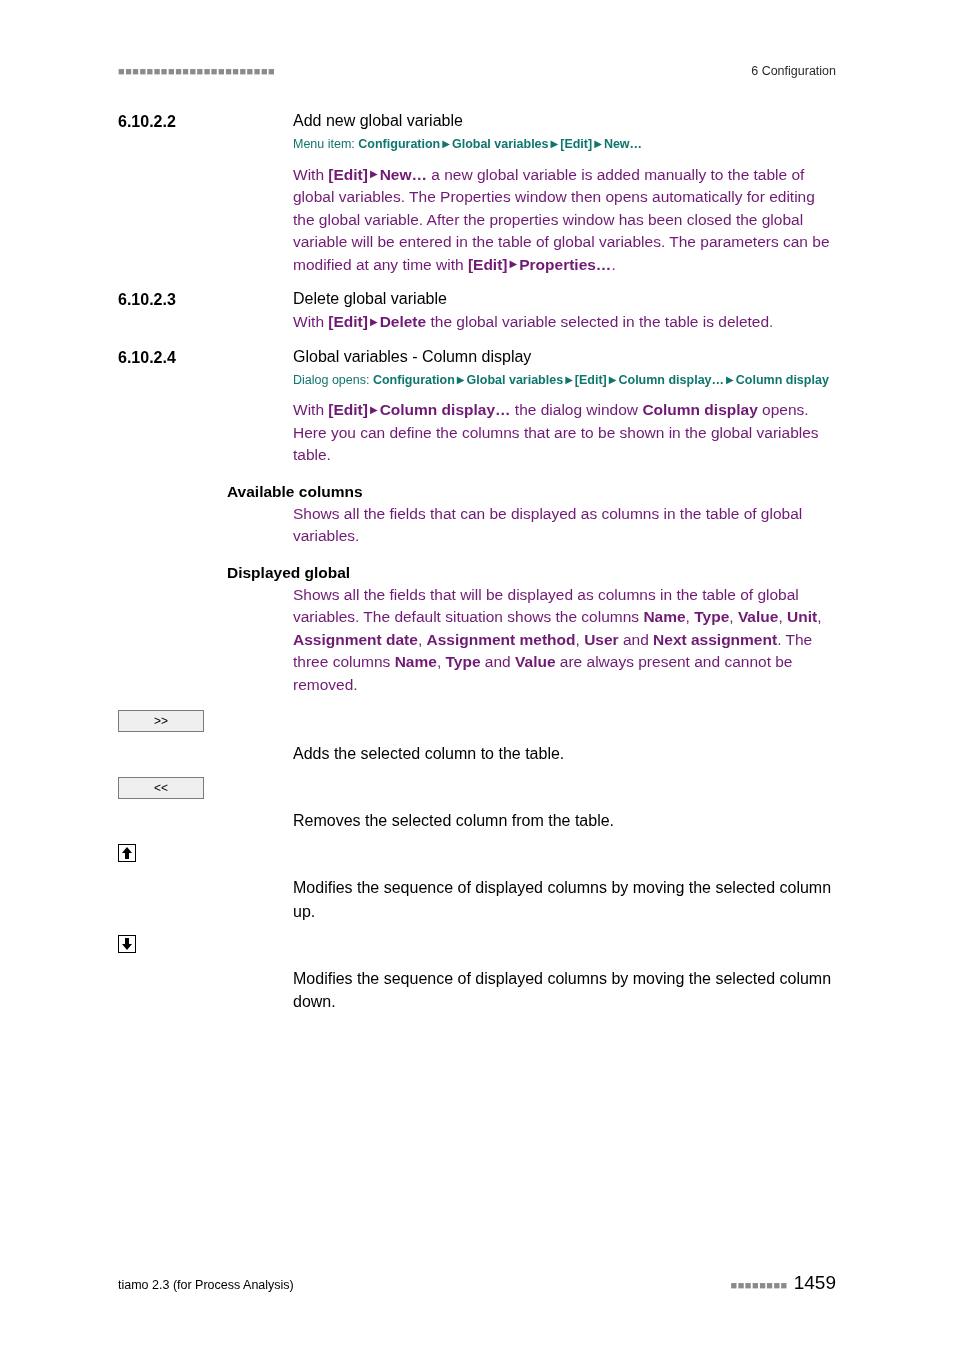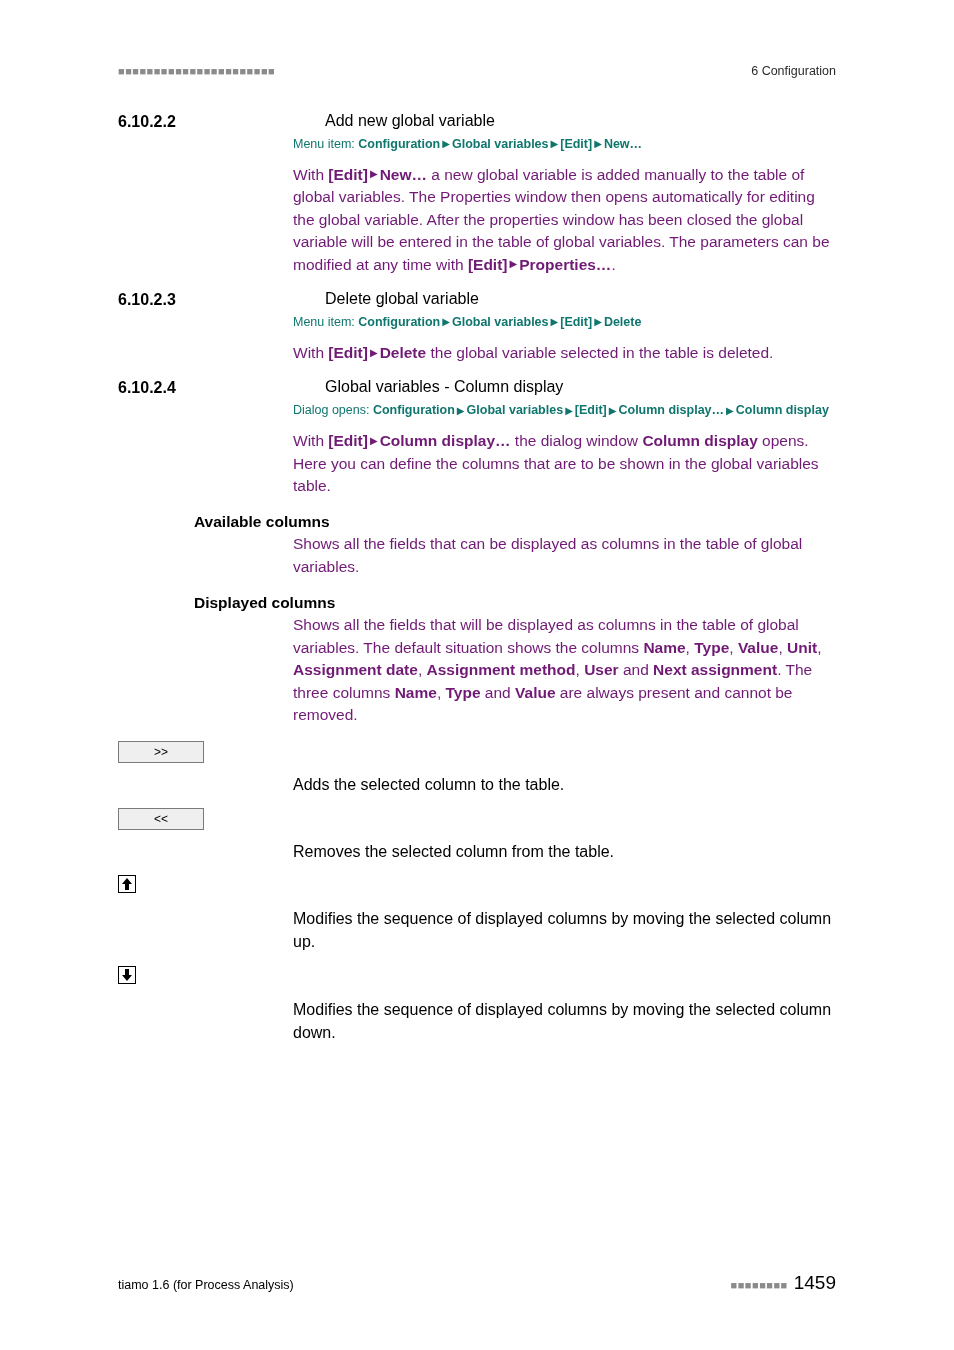--- a/index.html
+++ b/index.html
@@ -25,21 +25,20 @@
     color: #2a2a2a;
   }
   .header-dots {
     letter-spacing: 0.5px;
     color: #8b8b8b;
     font-size: 11px;
   }
   .section-row {
     display: flex;
     margin-bottom: 2px;
-    gap: 32px;
   }
   .section-number {
     width: 175px;
     flex-shrink: 0;
     font-family: Arial, sans-serif;
     font-weight: 900;
     font-size: 16px;
     padding-top: 1px;
   }
   .section-title {
@@ -56,21 +55,21 @@
   }
   .menu-path {
     margin-left: 175px;
     margin-top: 4px;
     margin-bottom: 10px;
     font-size: 12.5px;
     line-height: 1.5;
     color: #0f766e;
   }
   .subheading {
-    margin-left: 76px;
+    margin-left: 109px;
     font-family: Arial, sans-serif;
     font-weight: 900;
     font-size: 15.5px;
     margin-top: 16px;
     margin-bottom: 2px;
   }
   .tri {
     display: inline-block;
     font-size: 10px;
     vertical-align: middle;
@@ -153,42 +152,39 @@
     <span>Menu item: </span><span class="bold">Configuration</span><span class="tri">▶</span><span class="bold">Global variables</span><span class="tri">▶</span><span class="bold">[Edit]</span><span class="tri">▶</span><span class="bold">New…</span>
   </div>
   <div class="content-block">
     <span>With </span><span class="bold">[Edit]</span><span class="tri">▶</span><span class="bold">New…</span><span> a new global variable is added manually to the table of global variables. The Properties window then opens automatically for editing the global variable. After the properties window has been closed the global variable will be entered in the table of global variables. The parameters can be modified at any time with </span><span class="bold">[Edit]</span><span class="tri">▶</span><span class="bold">Properties…</span><span>.</span>
   </div>
 
   <div class="section-row">
     <div class="section-number">6.10.2.3</div>
     <div class="section-title">Delete global variable</div>
   </div>
-  <div class="menu-path">
-    <span>Menu item: </span><span class="bold">Configuration</span><span class="tri">▶</span><span class="bold">Global variables</span><span class="tri">▶</span><span class="bold">[Edit]</span><span class="tri">▶</span><span class="bold">Delete</span>
-  </div>
   <div class="content-block">
     <span>With </span><span class="bold">[Edit]</span><span class="tri">▶</span><span class="bold">Delete</span><span> the global variable selected in the table is deleted.</span>
   </div>
 
   <div class="section-row">
     <div class="section-number">6.10.2.4</div>
     <div class="section-title">Global variables - Column display</div>
   </div>
   <div class="menu-path">
     <span>Dialog opens: </span><span class="bold">Configuration</span><span class="tri">▶</span><span class="bold">Global variables</span><span class="tri">▶</span><span class="bold">[Edit]</span><span class="tri">▶</span><span class="bold">Column display…</span><span class="tri">▶</span><span class="bold">Column display</span>
   </div>
   <div class="content-block">
     <span>With </span><span class="bold">[Edit]</span><span class="tri">▶</span><span class="bold">Column display…</span><span> the dialog window </span><span class="bold">Column display</span><span> opens. Here you can define the columns that are to be shown in the global variables table.</span>
   </div>
 
   <div class="subheading">Available columns</div>
   <div class="content-block">Shows all the fields that can be displayed as columns in the table of global variables.</div>
 
-  <div class="subheading">Displayed columns</div>
+  <div class="subheading">Displayed global</div>
   <div class="content-block">
     <span>Shows all the fields that will be displayed as columns in the table of global variables. The default situation shows the columns </span><span class="bold">Name</span>, <span class="bold">Type</span>, <span class="bold">Value</span>, <span class="bold">Unit</span>, <span class="bold">Assignment date</span>, <span class="bold">Assignment method</span>, <span class="bold">User</span><span> and </span><span class="bold">Next assignment</span><span>. The three columns </span><span class="bold">Name</span>, <span class="bold">Type</span><span> and </span><span class="bold">Value</span><span> are always present and cannot be removed.</span>
   </div>
 
   <div class="action-row">
     <span class="button-like">&gt;&gt;</span>
   </div>
   <div class="action-desc">Adds the selected column to the table.</div>
 
   <div class="action-row">
@@ -210,17 +206,17 @@
       <svg width="14" height="14" viewBox="0 0 14 14">
         <path d="M7 13 L2 7 L5 7 L5 1 L9 1 L9 7 L12 7 Z" fill="#000"></path>
       </svg>
     </span>
   </div>
   <div class="action-desc">Modifies the sequence of displayed columns by moving the selected column down.</div>
 
 </div>
 
 <div class="footer">
-  <span>tiamo 1.6 (for Process Analysis)</span>
+  <span>tiamo 2.3 (for Process Analysis)</span>
   <span class="footer-right">
     <span class="footer-dots">■■■■■■■■</span><span class="page-num">1459</span>
   </span>
 </div>
 
 </body></html>

